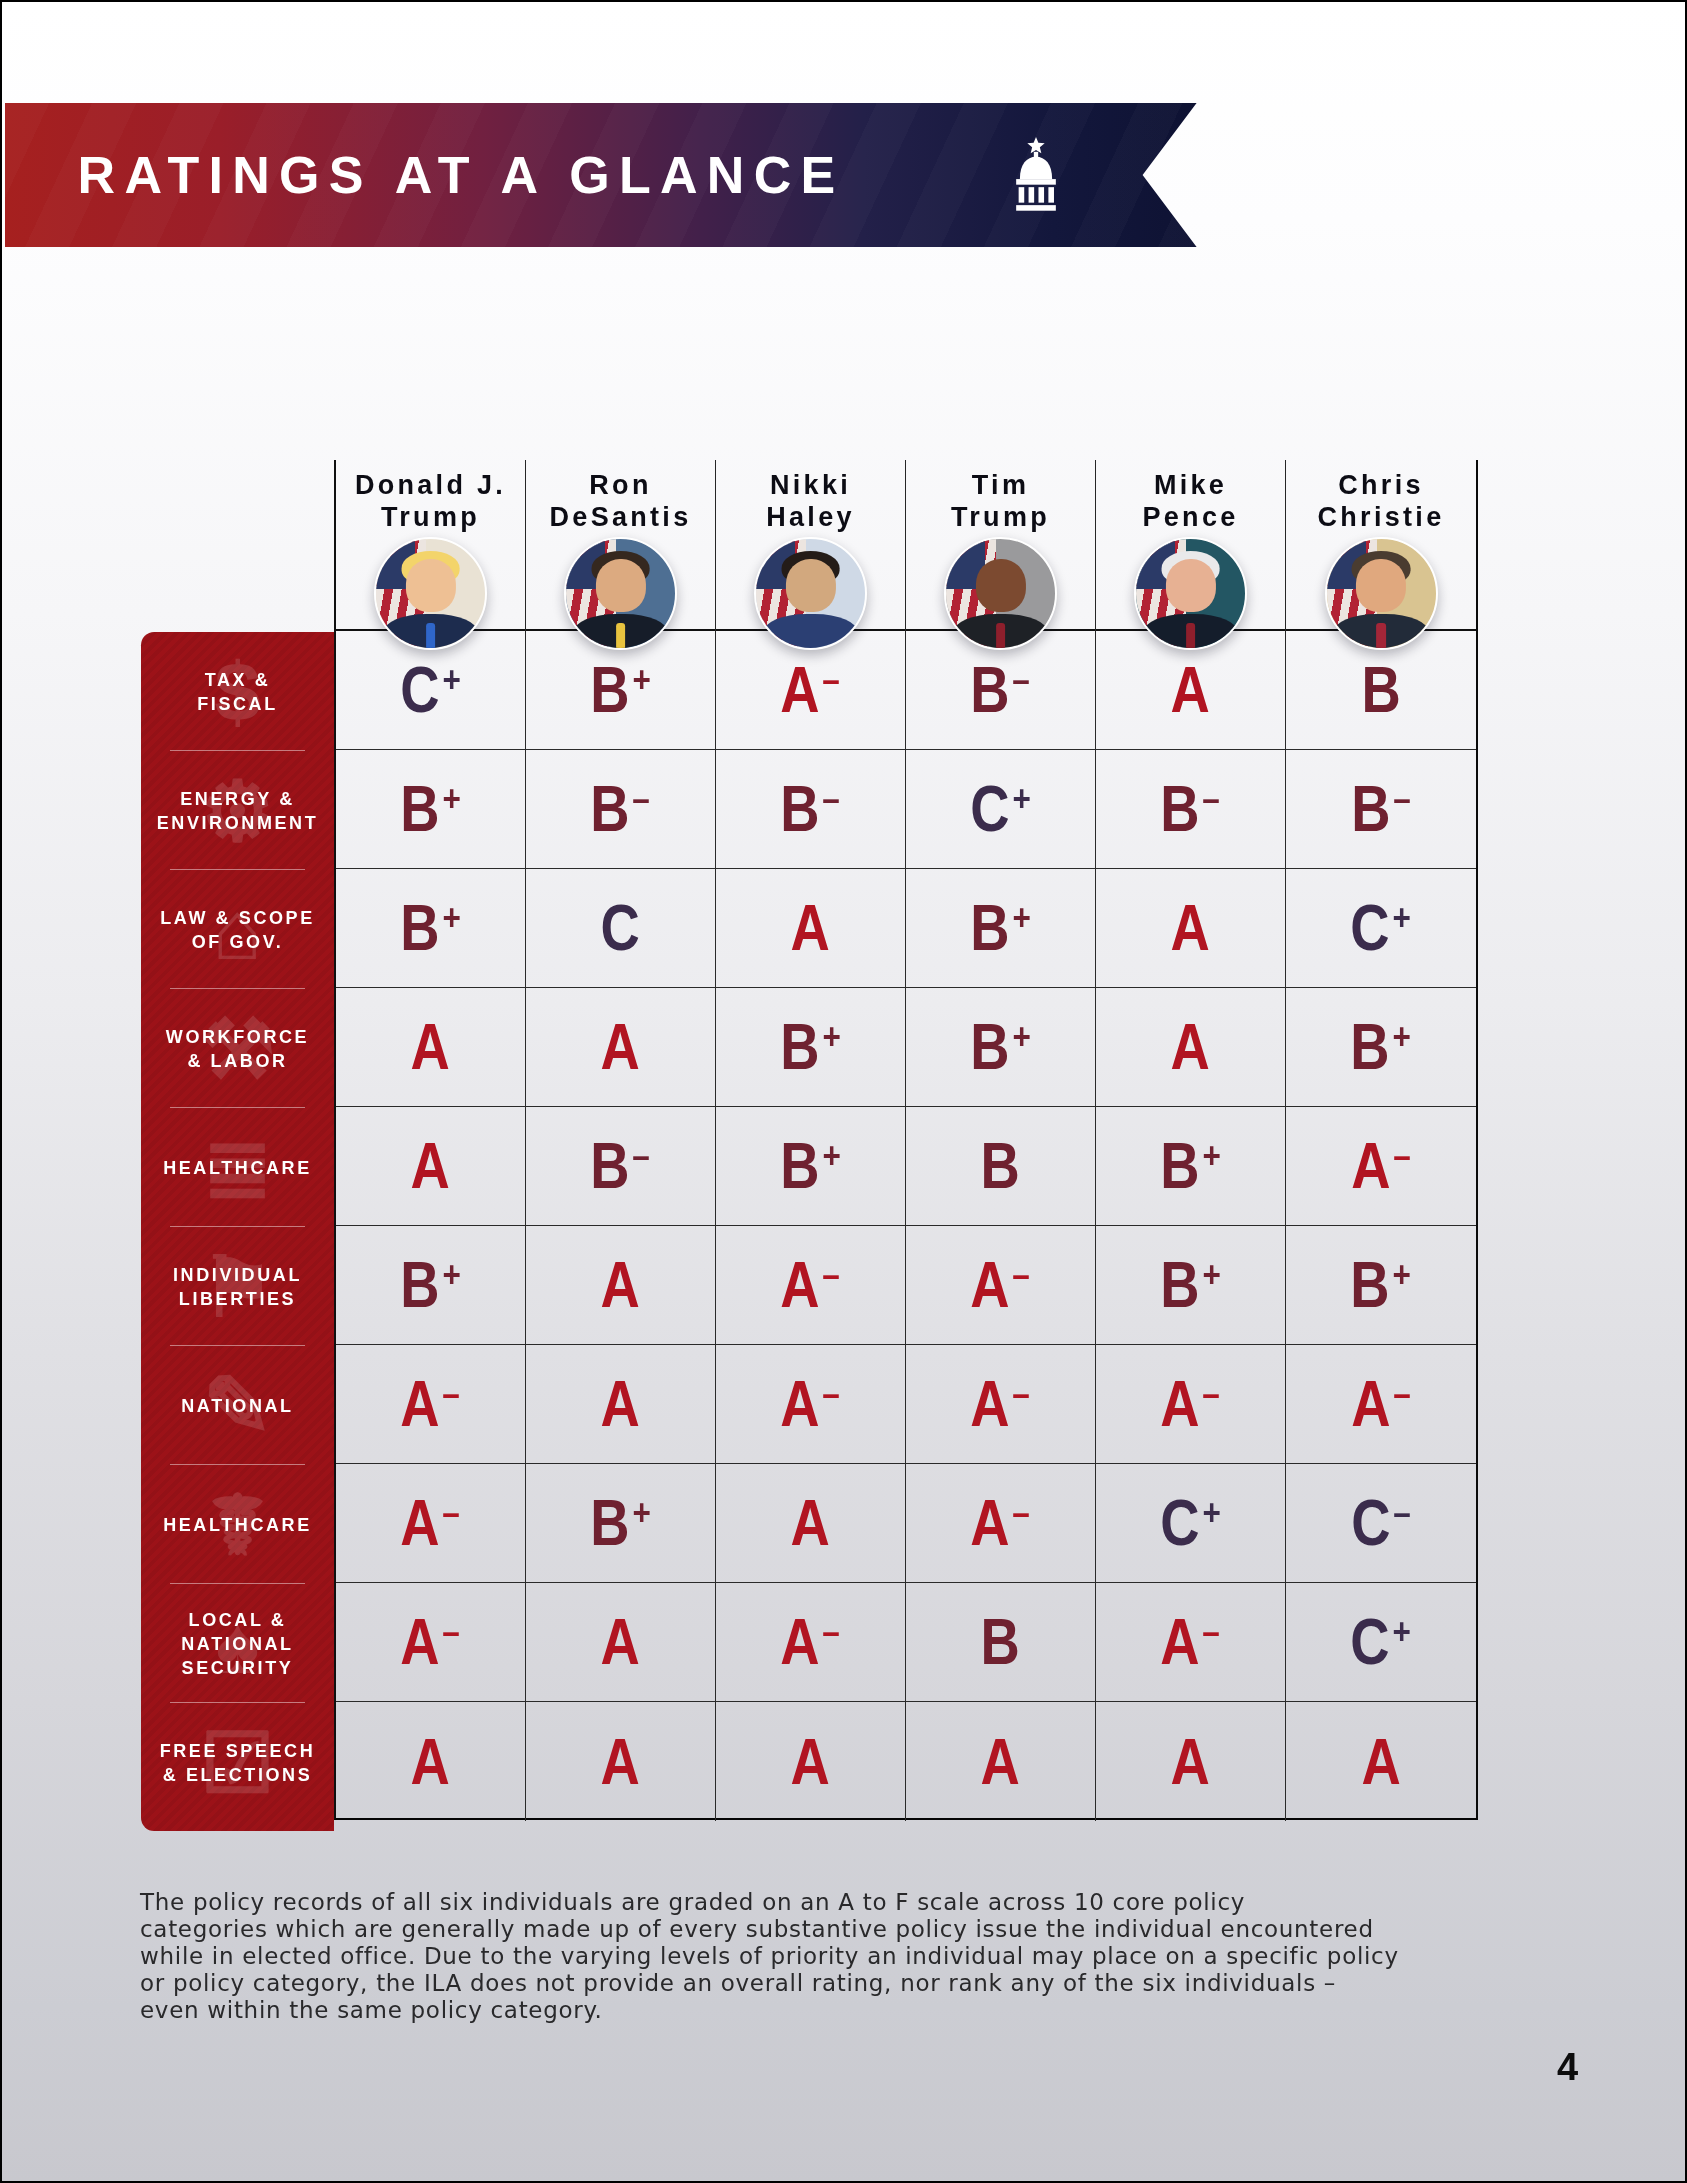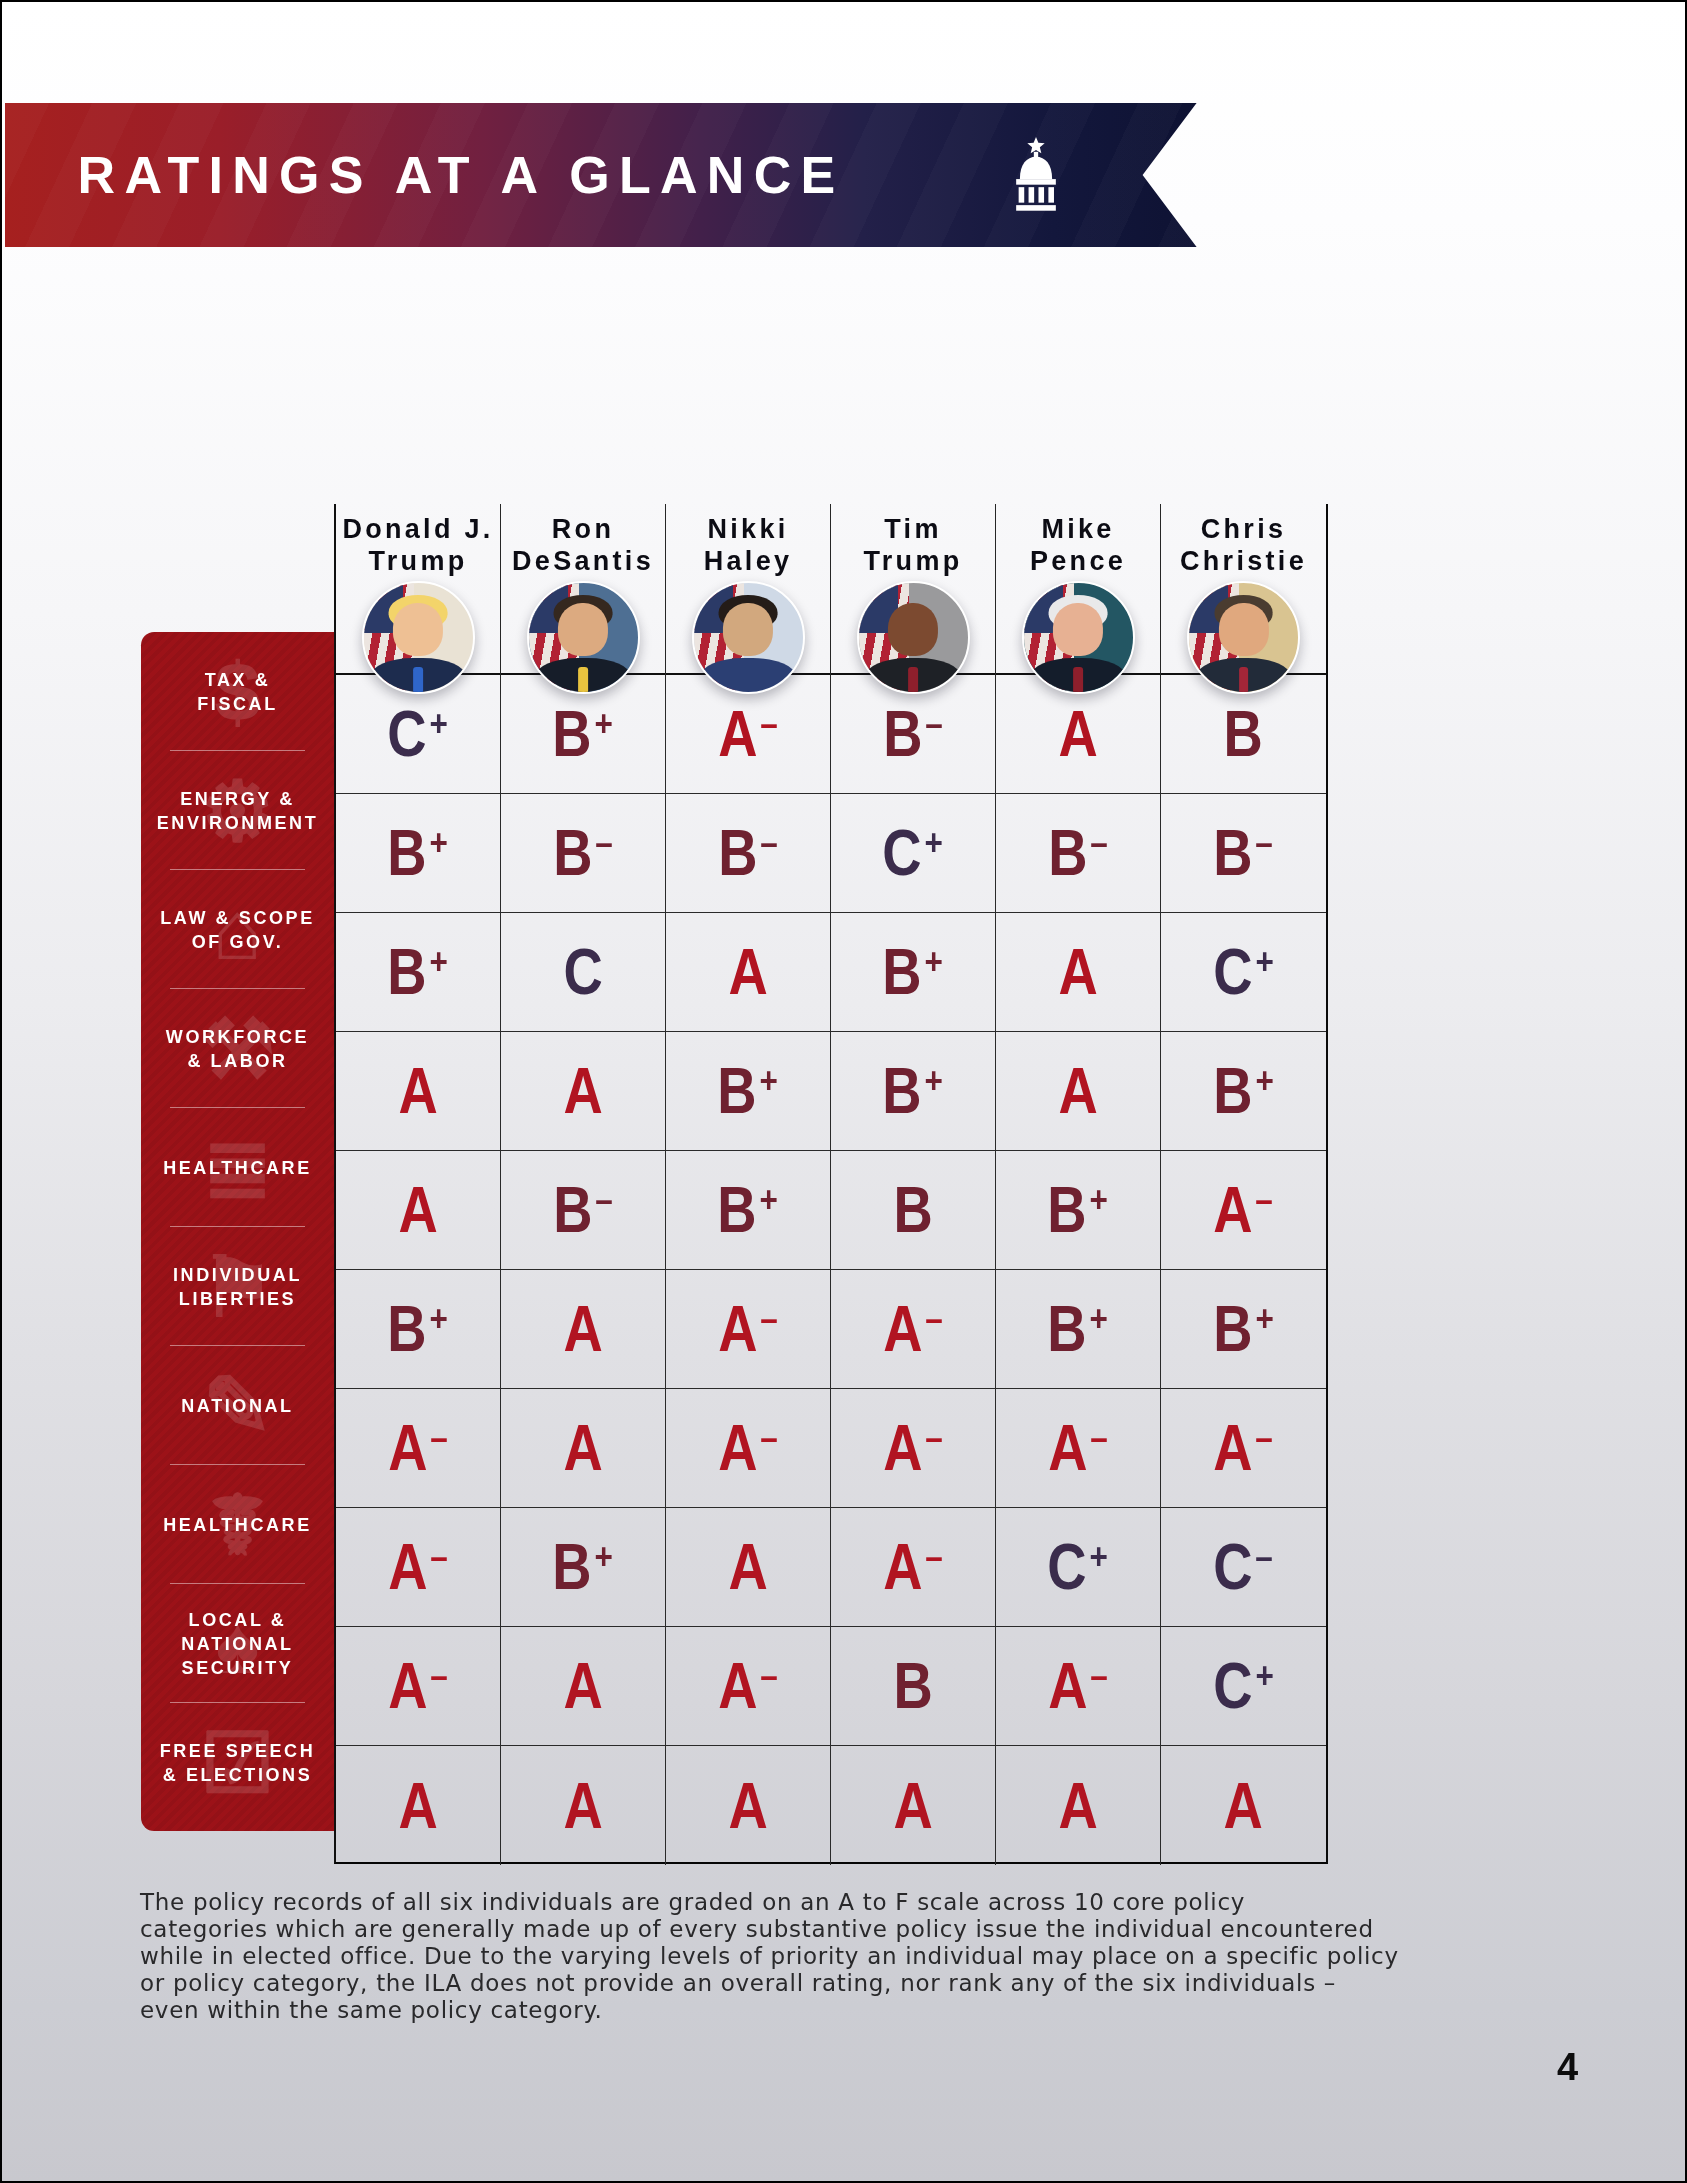--- a/index.html
+++ b/index.html
@@ -44,22 +44,22 @@
   .cat-icon{
     position:absolute;left:50%;top:50%;transform:translate(-50%,-50%);
     font-size:83px;color:#fff;opacity:.13;font-weight:bold;z-index:1;line-height:1;
   }
   .cat-label{
     position:relative;z-index:2;color:#fff;font-weight:bold;font-size:18px;letter-spacing:2.6px;
     text-align:center;white-space:pre-line;line-height:24px;
   }
   
   .tableBox{
-    position:absolute;left:332px;top:458px;width:994px;height:1360px;box-sizing:border-box;
-    border-left:2px solid #101010;border-right:2px solid #0a0a0a;border-bottom:2.6px solid #050505;z-index:2;margin-top:44px;
+    position:absolute;left:332px;top:458px;width:1144px;height:1360px;box-sizing:border-box;
+    border-left:2px solid #101010;border-right:2px solid #0a0a0a;border-bottom:2.6px solid #050505;z-index:2;
   }
   .names-row{
     display:grid;grid-template-columns:repeat(6,1fr);height:169px;
     border-bottom:2px solid #101010;position:relative;z-index:3;
   }
   .name-col{
     position:relative;display:flex;flex-direction:column;align-items:center;
     padding-top:9.3px;box-sizing:border-box;border-right:1.3px solid #262626;overflow:visible;
   }
   .name-col.last{border-right:none;}

